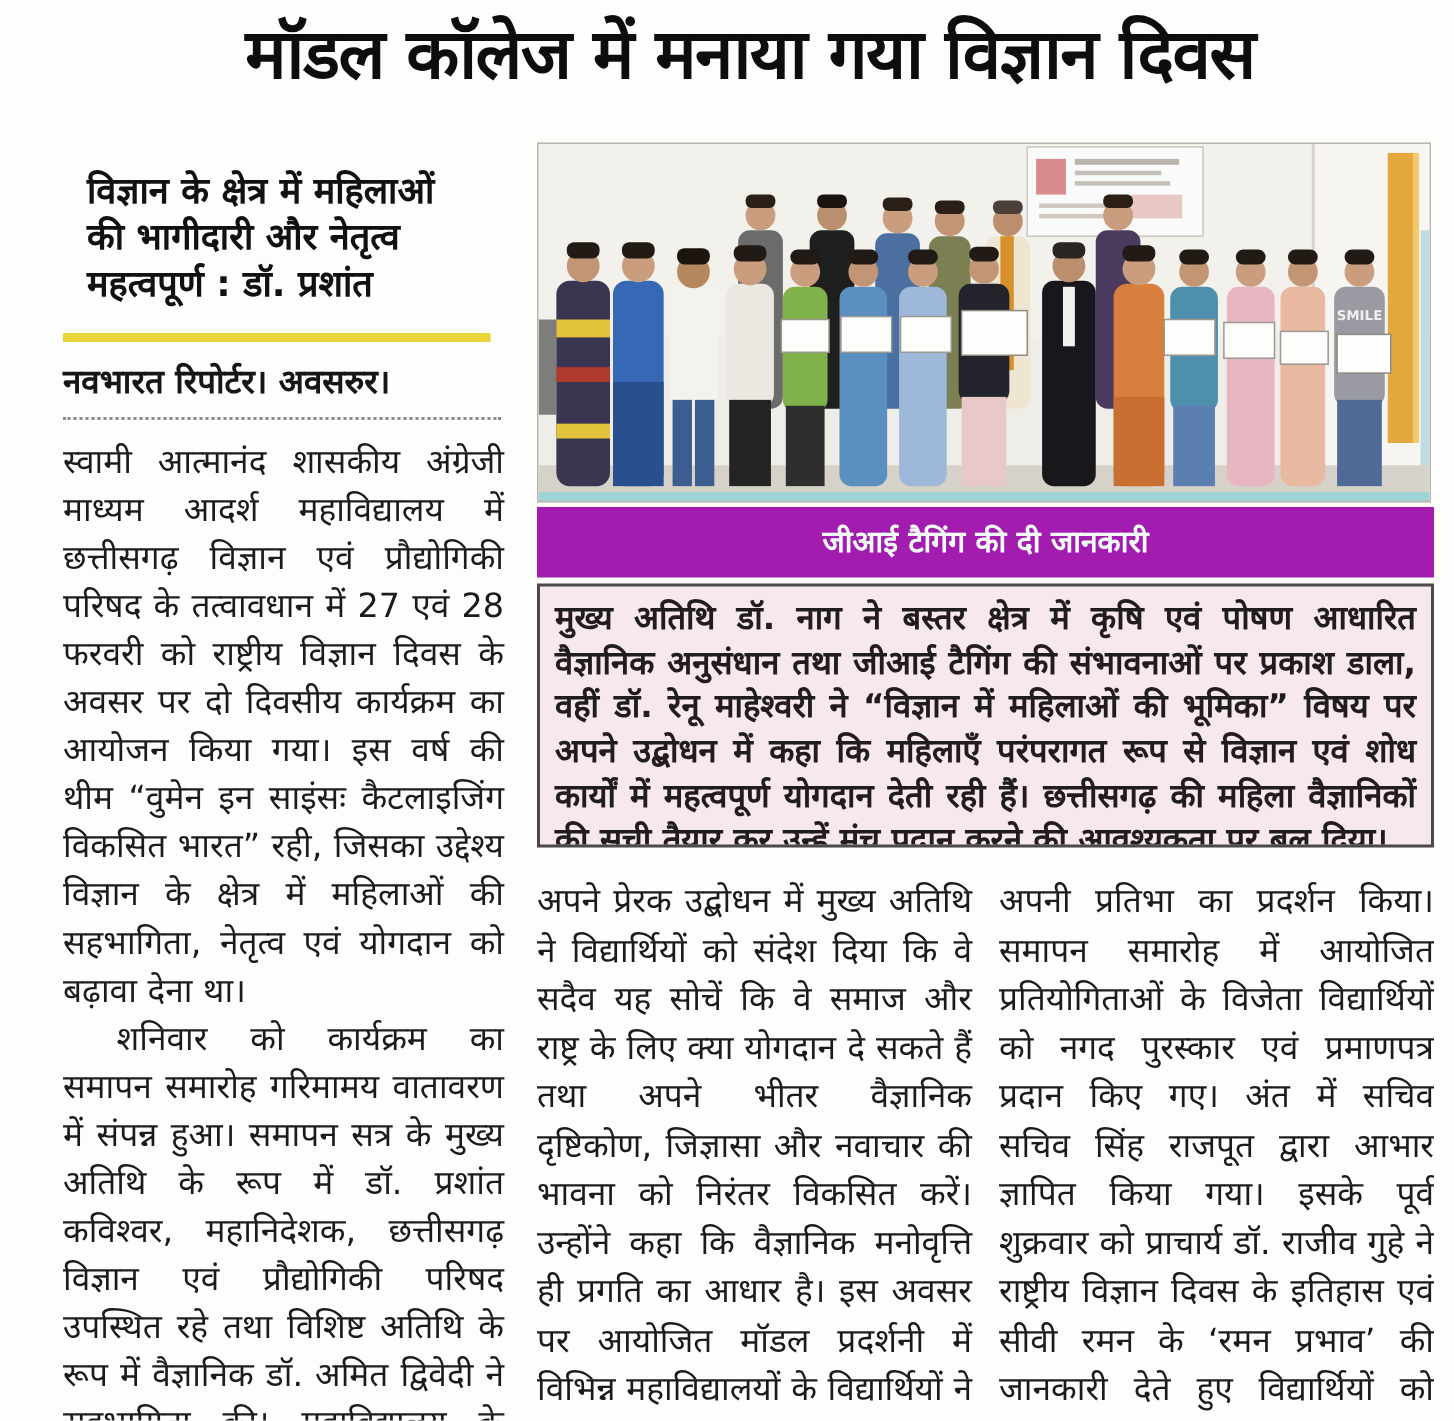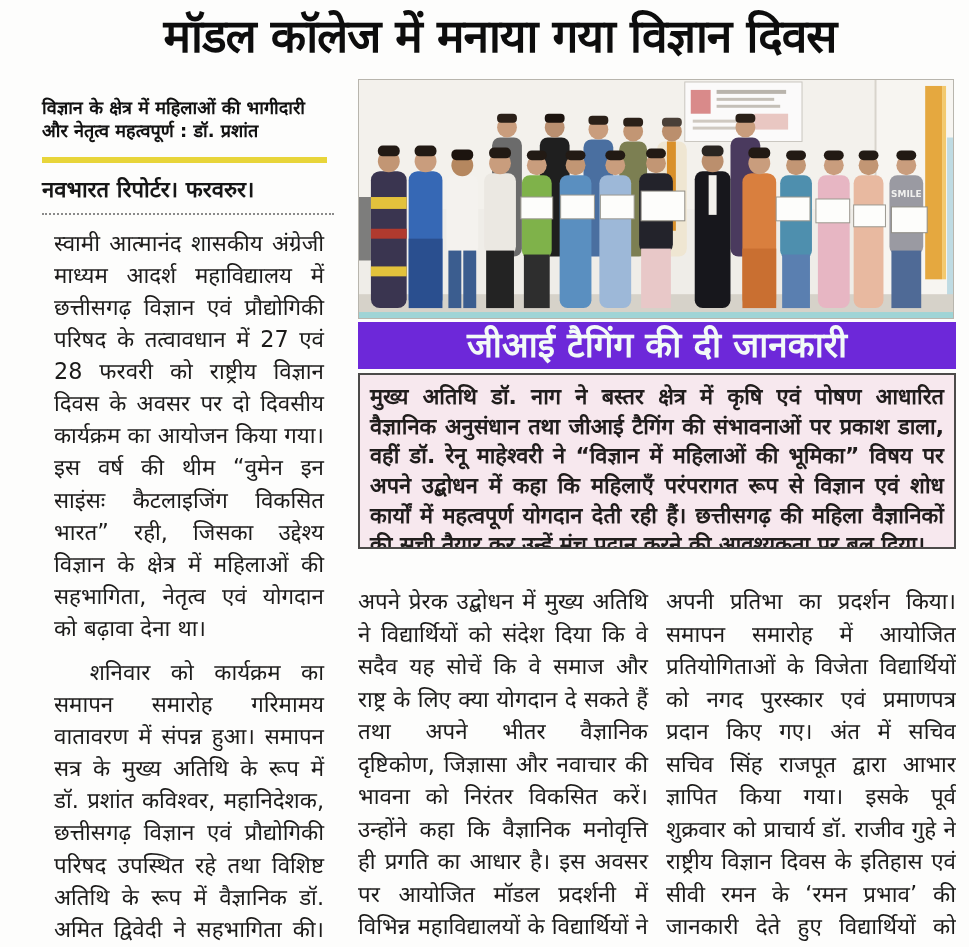--- a/index.html
+++ b/index.html
@@ -14,47 +14,47 @@
   .headline{
     position:absolute;top:2px;left:10px;right:10px;
     margin:0;text-align:center;
     font-size:46px;line-height:1.5;font-weight:800;
     color:#0d0d0d;letter-spacing:-1px;
   }
 
   
   .left-col{position:absolute;left:42px;top:96px;width:294px;}
   .subhead{
-    margin:0;font-size:18px;line-height:1.3;font-weight:800;color:#111;
+    margin:16px;font-size:24px;line-height:1.3;font-weight:800;color:#111;
   }
   .yellow-rule{
     width:285px;height:6px;background:#e8d53a;margin:14px 0 10px 0;
   }
   .byline{
     font-size:22px;font-weight:800;color:#161616;margin:6px 0 10px 0;
   }
   .dotted-rule{
     border-top:2px dotted #8a8a8a;width:292px;margin:4px 0 12px 0;
   }
   .left-col p{
-    margin:12px;font-size:22.3px;line-height:1.44;text-align:justify;
+    margin:0;font-size:22.3px;line-height:1.44;text-align:justify;
     color:#1c1b1a;
   }
   .left-col p.indent{text-indent:1.6em;}
 
   
-  .right-area{position:absolute;left:358px;top:79px;width:598px;}
+  .right-area{position:absolute;left:358px;top:95px;width:598px;}
   .photo{
     width:596px;height:240px;border:1px solid #b8b5ad;box-sizing:border-box;
     background:#eceae4;overflow:hidden;
   }
   .photo svg{display:block;width:100%;height:100%;}
   .banner{
-    margin-top:3px;height:47px;background:#6d28d9;color:#f2faf7;
-    font-size:35px;font-weight:800;text-align:center;line-height:47px;
+    margin-top:3px;height:47px;background:#a21caf;color:#f2faf7;
+    font-size:20px;font-weight:800;text-align:center;line-height:47px;
     letter-spacing:0px;
   }
   .pinkbox{
     margin-top:4px;height:176px;box-sizing:border-box;
     background:#f7e8ee;border:2px solid #4c4a49;
     padding:7px 10px 6px 10px;overflow:hidden;
   }
   .pinkbox p{
     margin:0;font-size:21.8px;line-height:1.36;text-align:justify;
     color:#201d1c;font-weight:700;
@@ -85,21 +85,21 @@
 </head>
 <body>
 
 <div class="page">
 
   <h1 class="headline">मॉडल कॉलेज में मनाया गया विज्ञान दिवस</h1>
 
   <div class="left-col">
     <h2 class="subhead">विज्ञान के क्षेत्र में महिलाओं की भागीदारी और नेतृत्व महत्वपूर्ण : डॉ. प्रशांत</h2>
     <div class="yellow-rule"></div>
-    <div class="byline">नवभारत रिपोर्टर। फरवरुर।</div>
+    <div class="byline">नवभारत रिपोर्टर। अवसरुर।</div>
     <div class="dotted-rule"></div>
     <p>स्वामी आत्मानंद शासकीय अंग्रेजी माध्यम आदर्श महाविद्यालय में छत्तीसगढ़ विज्ञान एवं प्रौद्योगिकी परिषद के तत्वावधान में 27 एवं 28 फरवरी को राष्ट्रीय विज्ञान दिवस के अवसर पर दो दिवसीय कार्यक्रम का आयोजन किया गया। इस वर्ष की थीम “वुमेन इन साइंसः कैटलाइजिंग विकसित भारत” रही, जिसका उद्देश्य विज्ञान के क्षेत्र में महिलाओं की सहभागिता, नेतृत्व एवं योगदान को बढ़ावा देना था।</p>
     <p class="indent">शनिवार को कार्यक्रम का समापन समारोह गरिमामय वातावरण में संपन्न हुआ। समापन सत्र के मुख्य अतिथि के रूप में डॉ. प्रशांत कविश्वर, महानिदेशक, छत्तीसगढ़ विज्ञान एवं प्रौद्योगिकी परिषद उपस्थित रहे तथा विशिष्ट अतिथि के रूप में वैज्ञानिक डॉ. अमित द्विवेदी ने सहभागिता की। महाविद्यालय के प्राचार्य डॉ. राजीव गुहे ने अतिथियों का स्वागत किया।</p>
   </div>
 
   <div class="right-area">
 
     <div class="photo">
       <svg viewBox="0 0 598 240" preserveAspectRatio="none">
 

